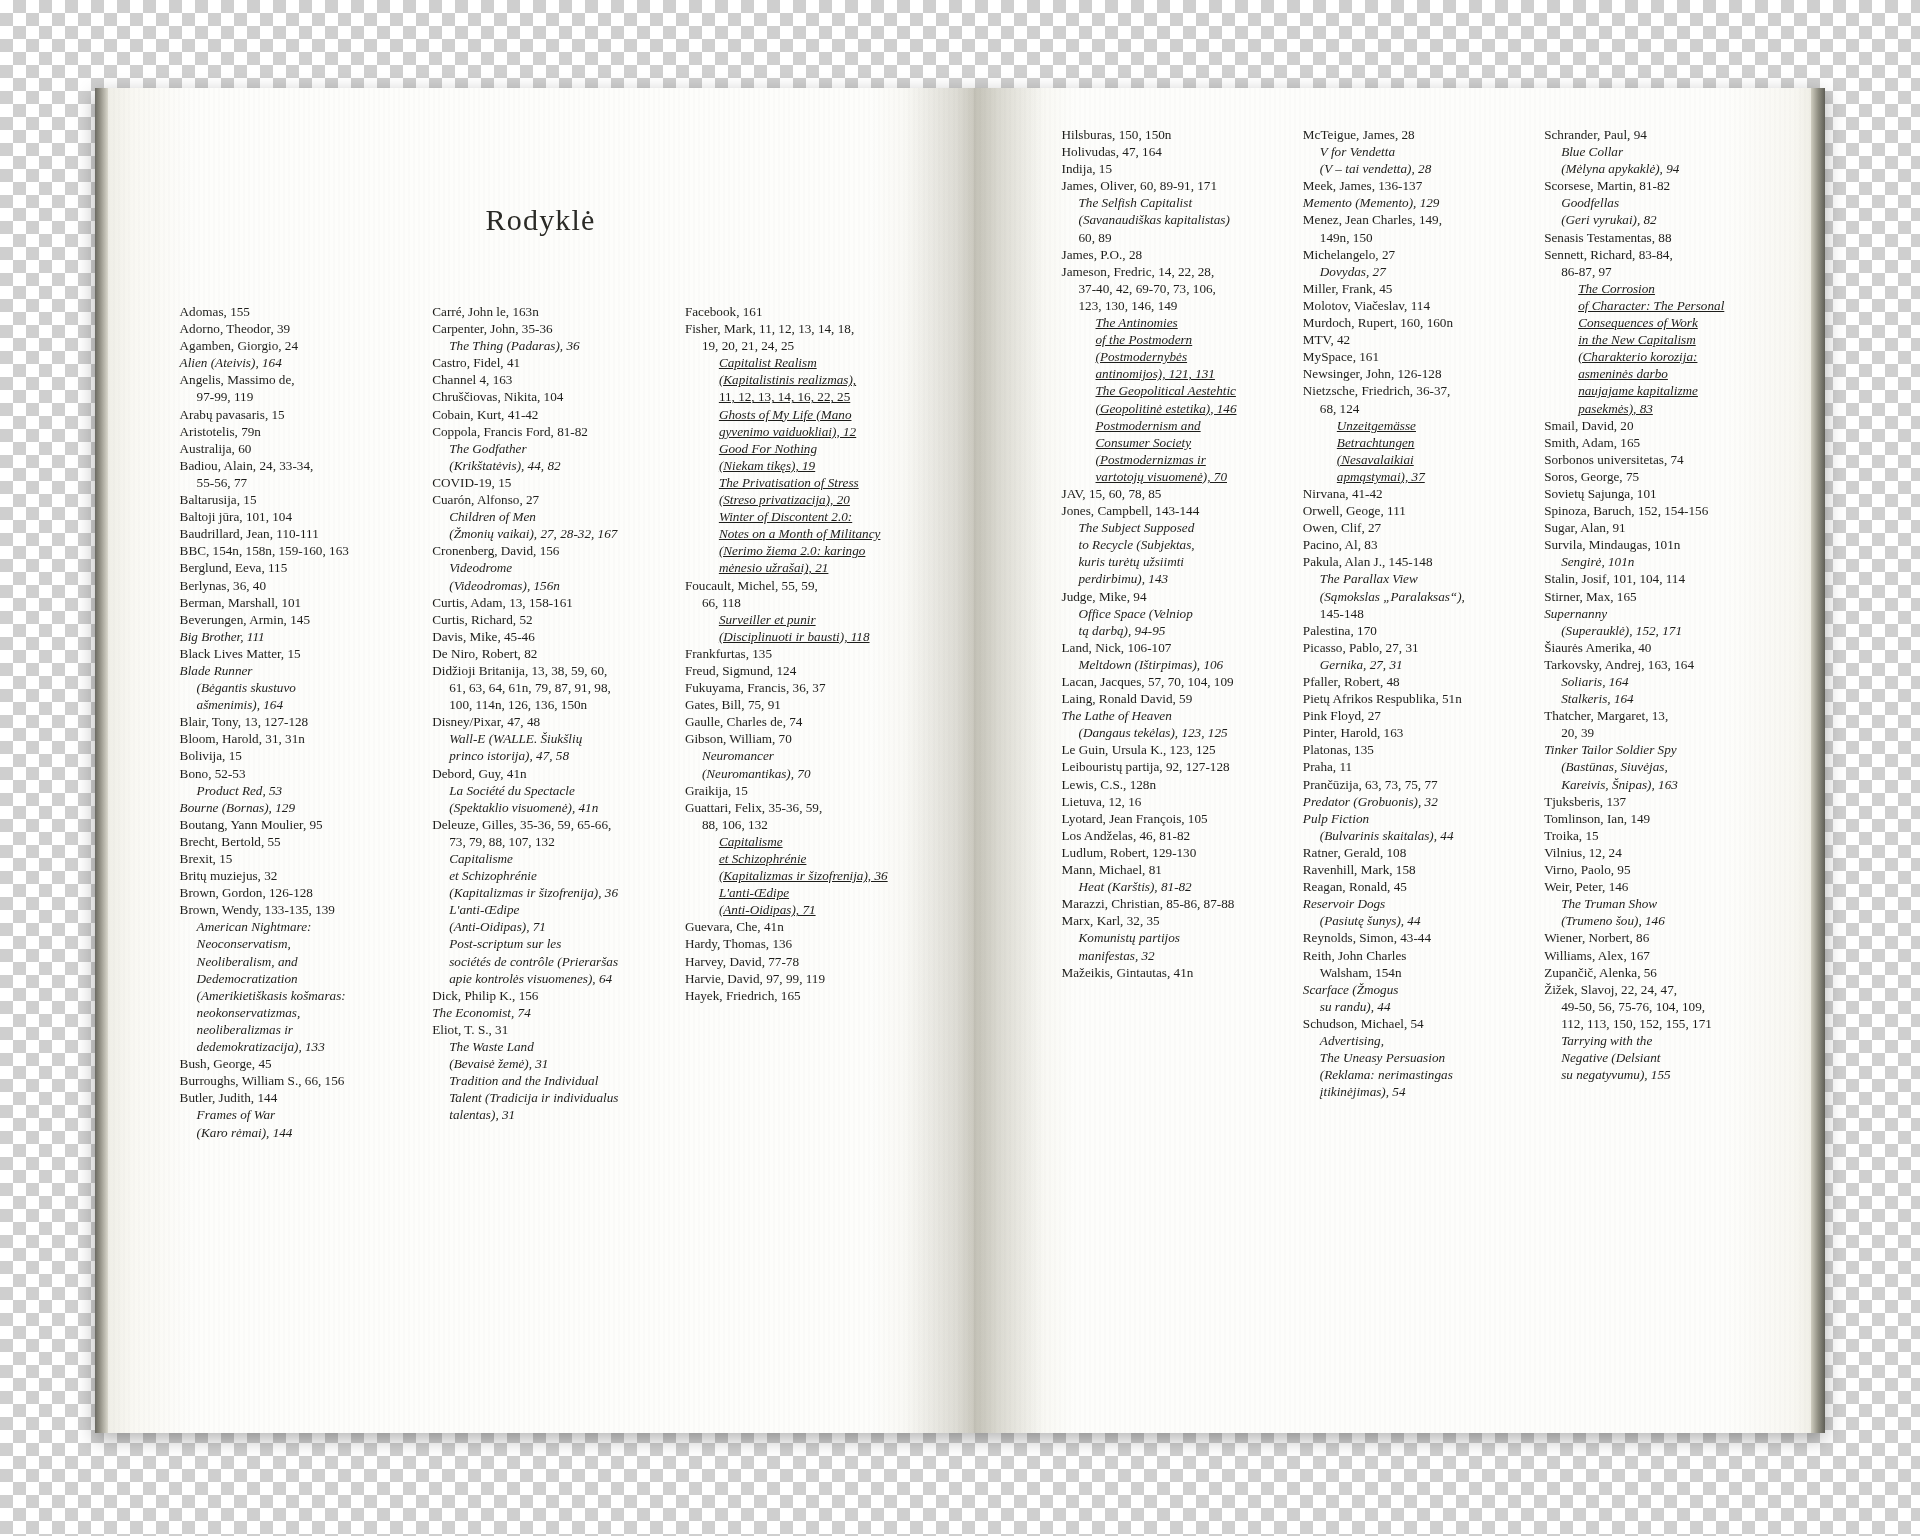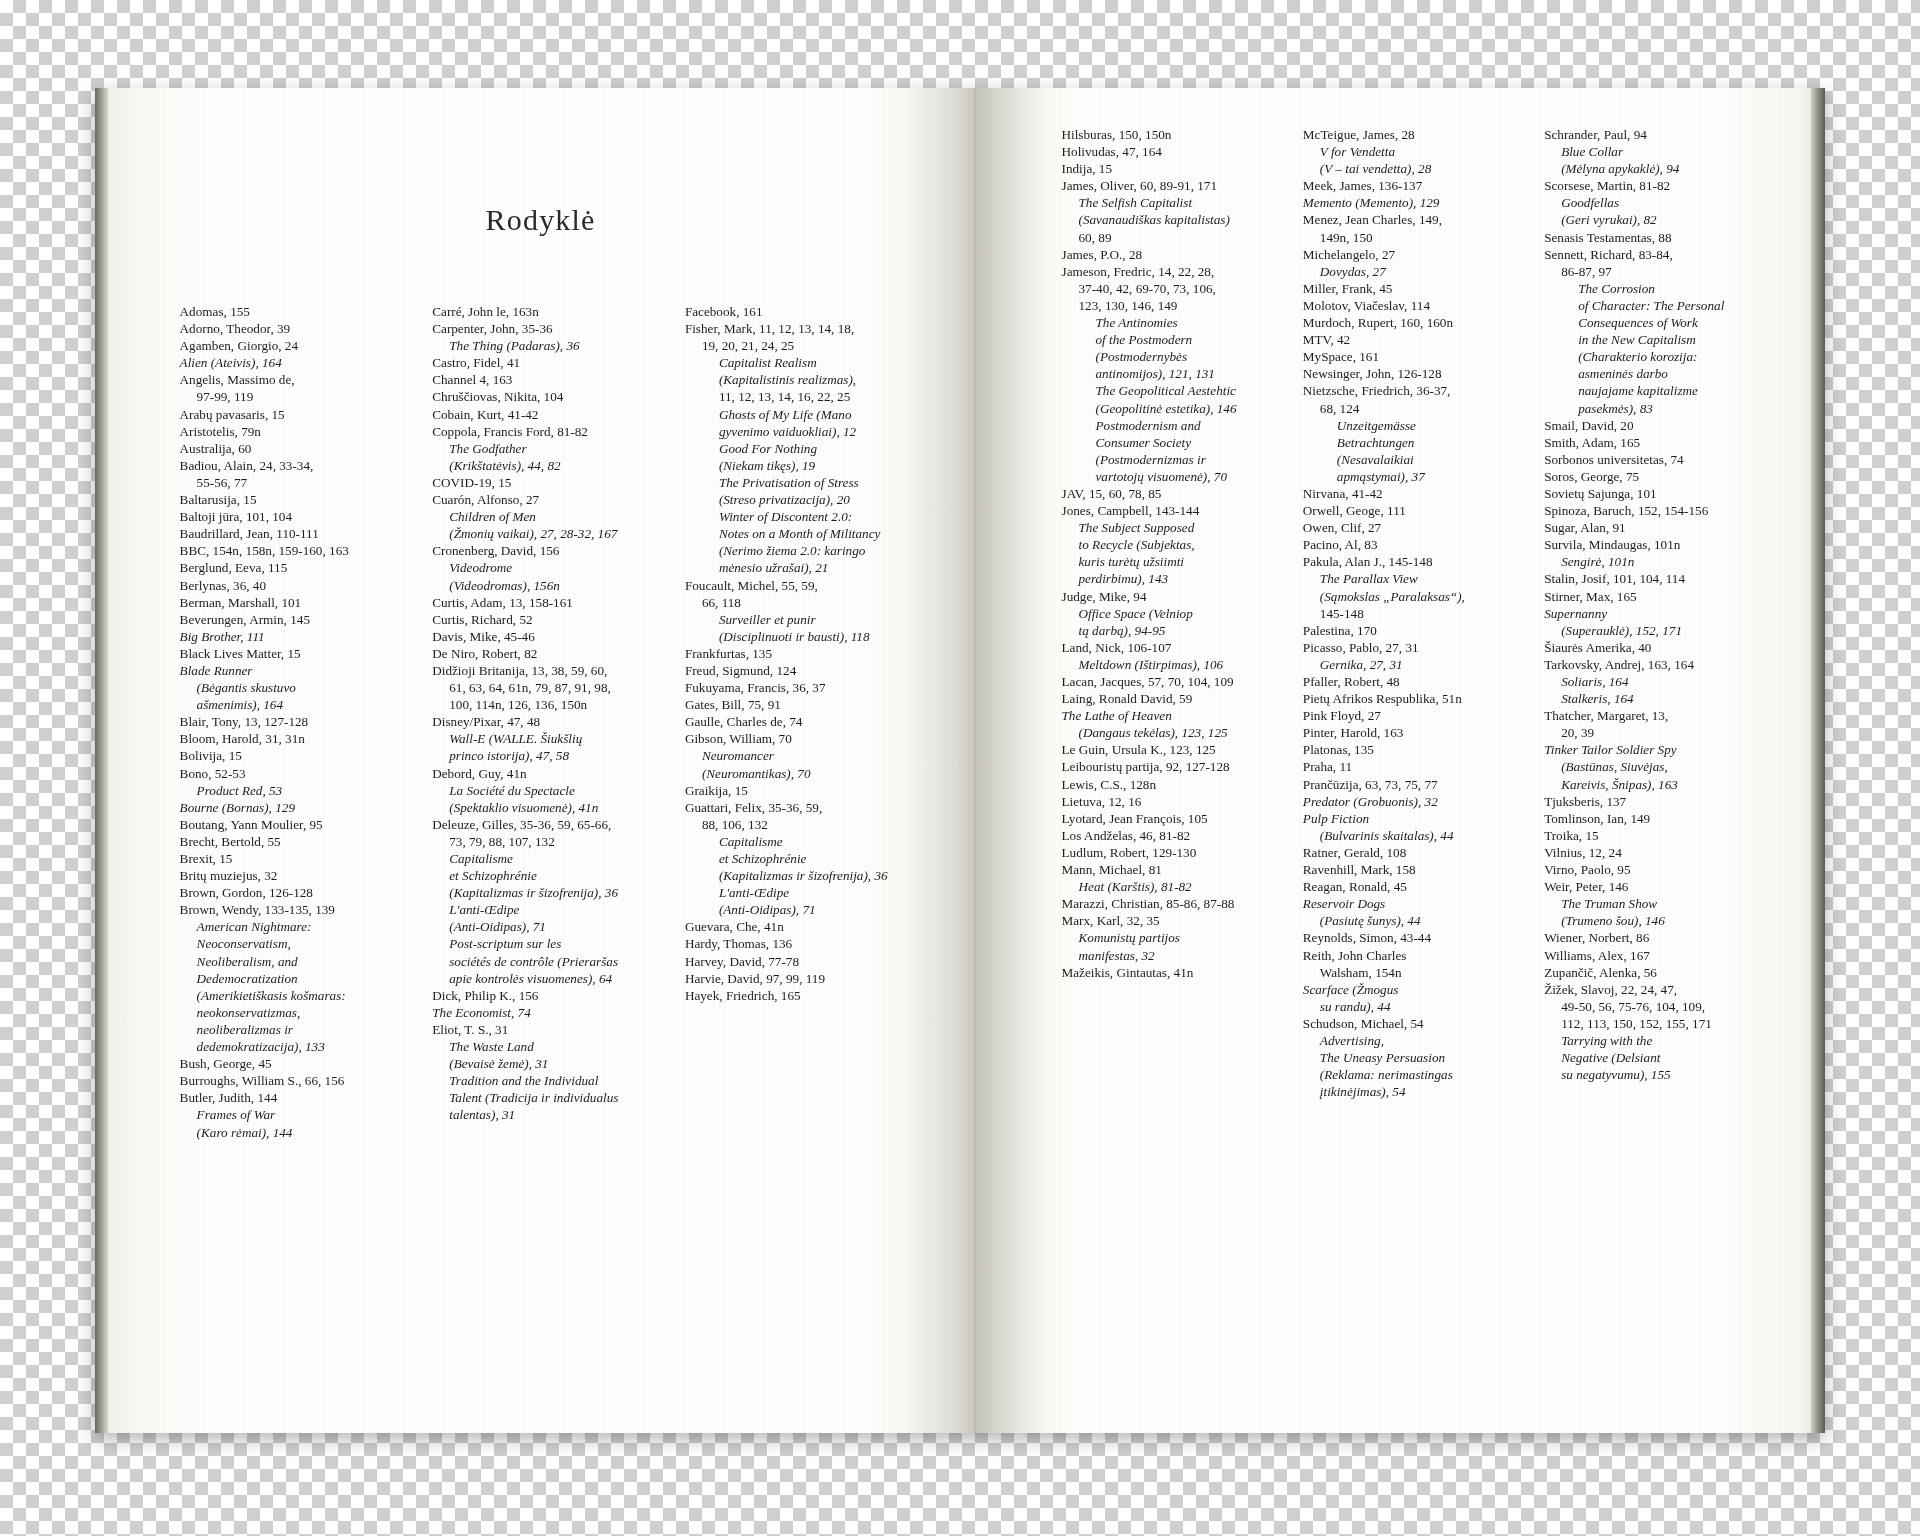--- a/index.html
+++ b/index.html
@@ -112,21 +112,21 @@
   }
   .entry.gap {
   }
   .ln {
     white-space: pre-wrap;
   }
   .ln.i {
     font-style: italic;
   }
   .ln.ind1 { padding-left: 17px; }
-  .ln.ind2 { padding-left: 34px; }
+  .ln.ind2 { padding-left: 34px; text-decoration: underline; }
 </style>
 </head>
 <body>
 
 <div class="book">
 
   <div class="spine-left"></div>
 
   <div class="page left">
     <div class="page-grain"></div>

